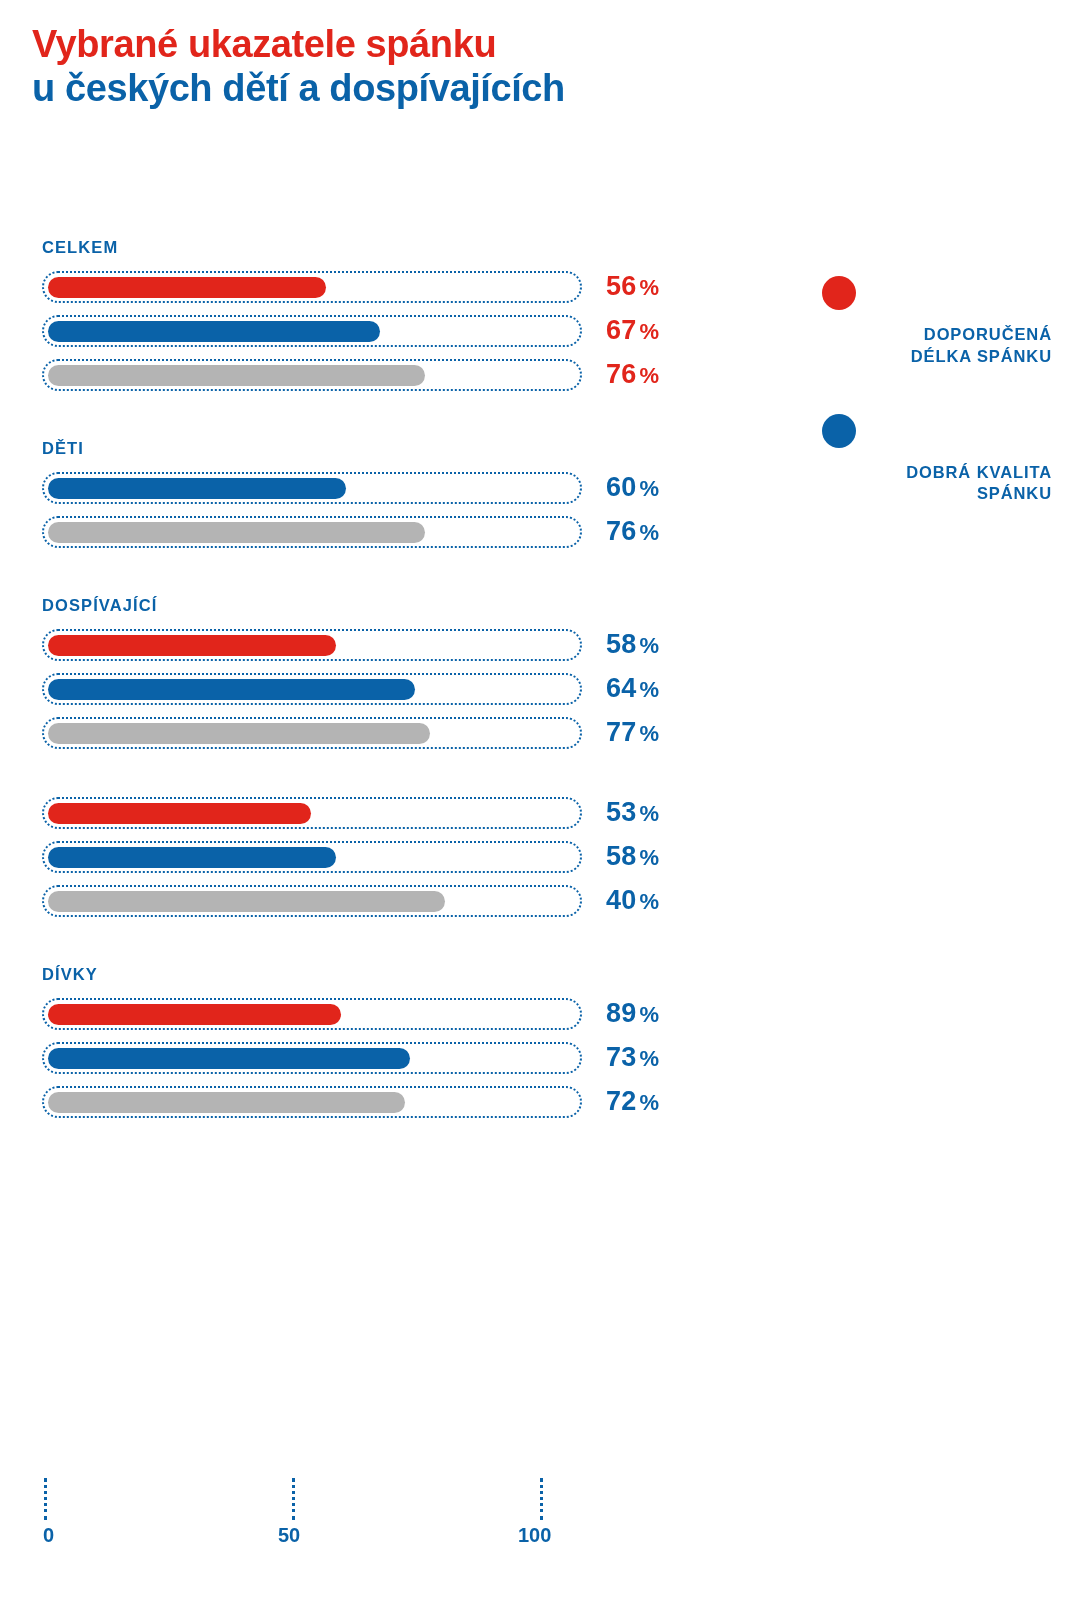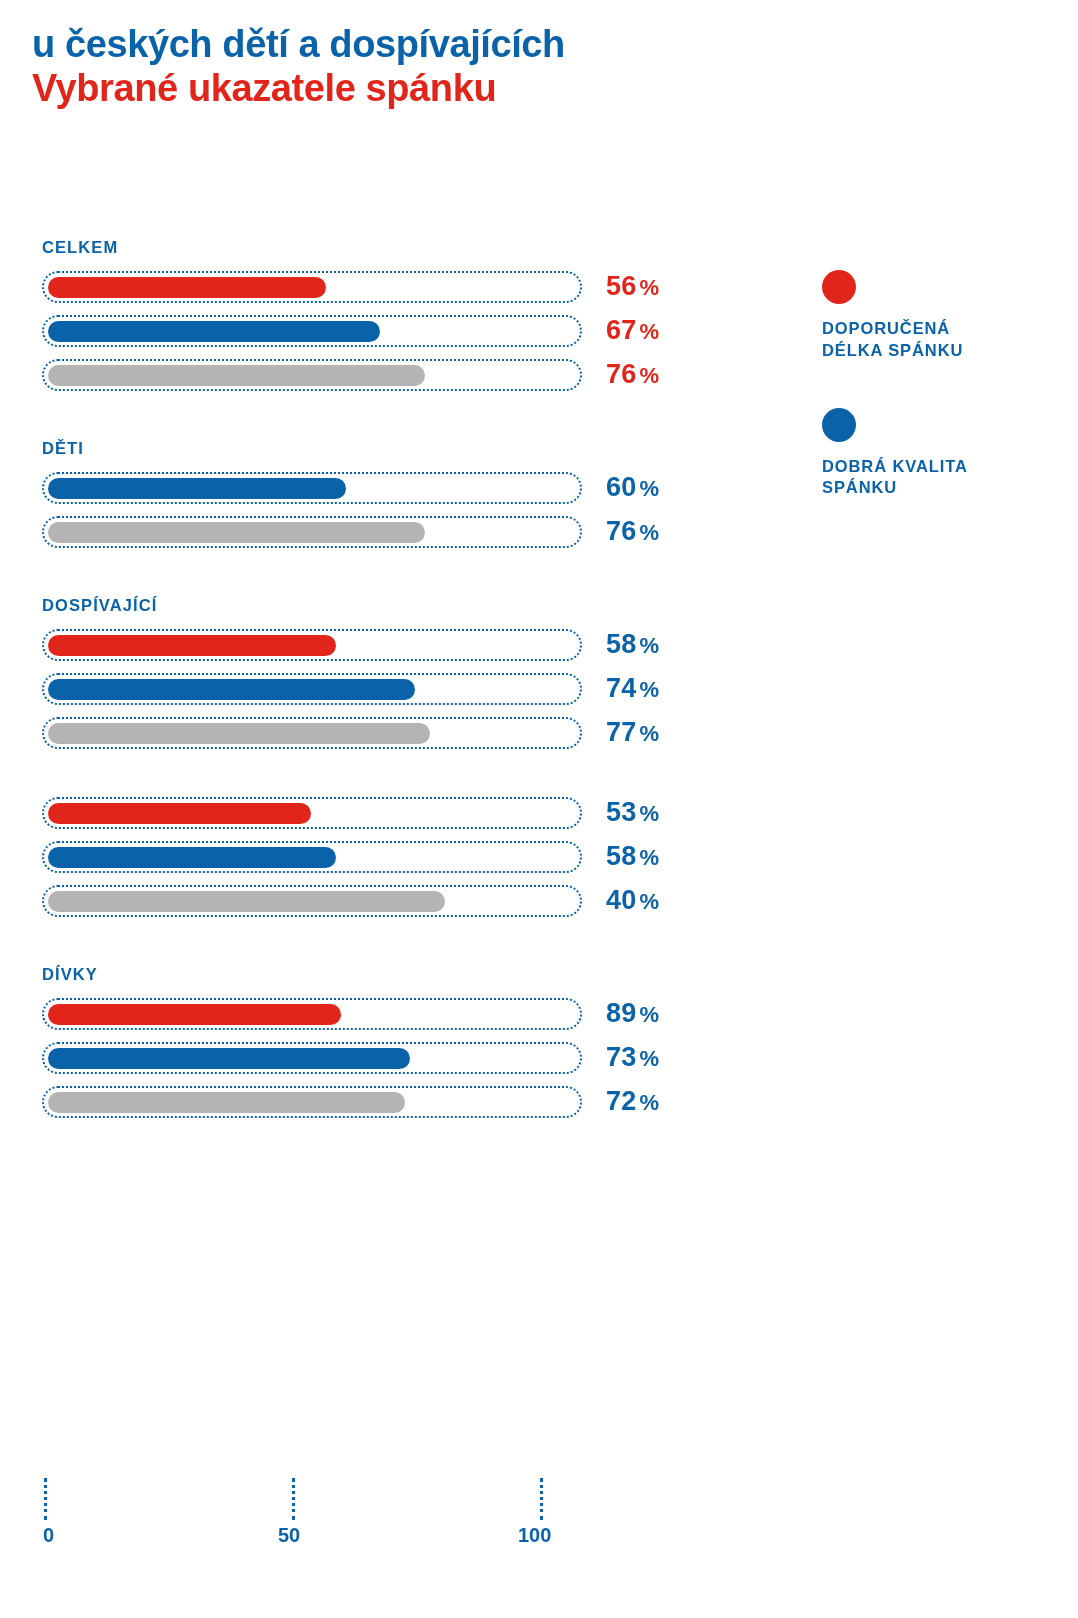--- a/index.html
+++ b/index.html
@@ -111,22 +111,23 @@
     top: 46px;
     color: #0a62a8;
     font-size: 20px;
     font-weight: bold;
   }
 
   
   .legend {
     position: absolute;
     left: 822px;
-    top: 270px;
+    top: 276px;
     width: 230px;
+    text-align: right;
   }
   .legend-item { margin-bottom: 46px; }
   .legend-dot {
     width: 34px;
     height: 34px;
     border-radius: 50%;
     margin-bottom: 14px;
   }
   .legend-text {
     color: #0a62a8;
@@ -134,22 +135,22 @@
     font-weight: bold;
     letter-spacing: 0.9px;
     line-height: 1.32;
     white-space: pre-line;
   }
 </style>
 </head>
 <body>
 
 <div class="title-block">
+  <div class="title-line title-line-1">Vybrané ukazatele spánku</div>
   <div class="title-line title-line-2">u českých dětí a dospívajících</div>
-  <div class="title-line title-line-1">Vybrané ukazatele spánku</div>
 </div>
 
 <div class="chart" id="chart-root">
     <div class="group">
       <div class="group-label">CELKEM</div>
       <div class="row">
         <div class="track">
           <div class="fill" style="width: 277.76px; background: rgb(225, 37, 27);"></div>
         </div>
         <div class="value v-red"><span>56</span><span class="unit">%</span></div>
@@ -187,21 +188,21 @@
       <div class="row">
         <div class="track">
           <div class="fill" style="width: 287.68px; background: rgb(225, 37, 27);"></div>
         </div>
         <div class="value v-blue"><span>58</span><span class="unit">%</span></div>
       </div>
       <div class="row">
         <div class="track">
           <div class="fill" style="width: 367.04px; background: rgb(10, 98, 168);"></div>
         </div>
-        <div class="value v-blue"><span>74</span><span class="unit">%</span></div>
+        <div class="value v-blue"><span>64</span><span class="unit">%</span></div>
       </div>
       <div class="row">
         <div class="track">
           <div class="fill" style="width: 381.92px; background: rgb(180, 180, 180);"></div>
         </div>
         <div class="value v-blue"><span>77</span><span class="unit">%</span></div>
       </div>
     </div>
     <div class="group">
       <div class="row">

